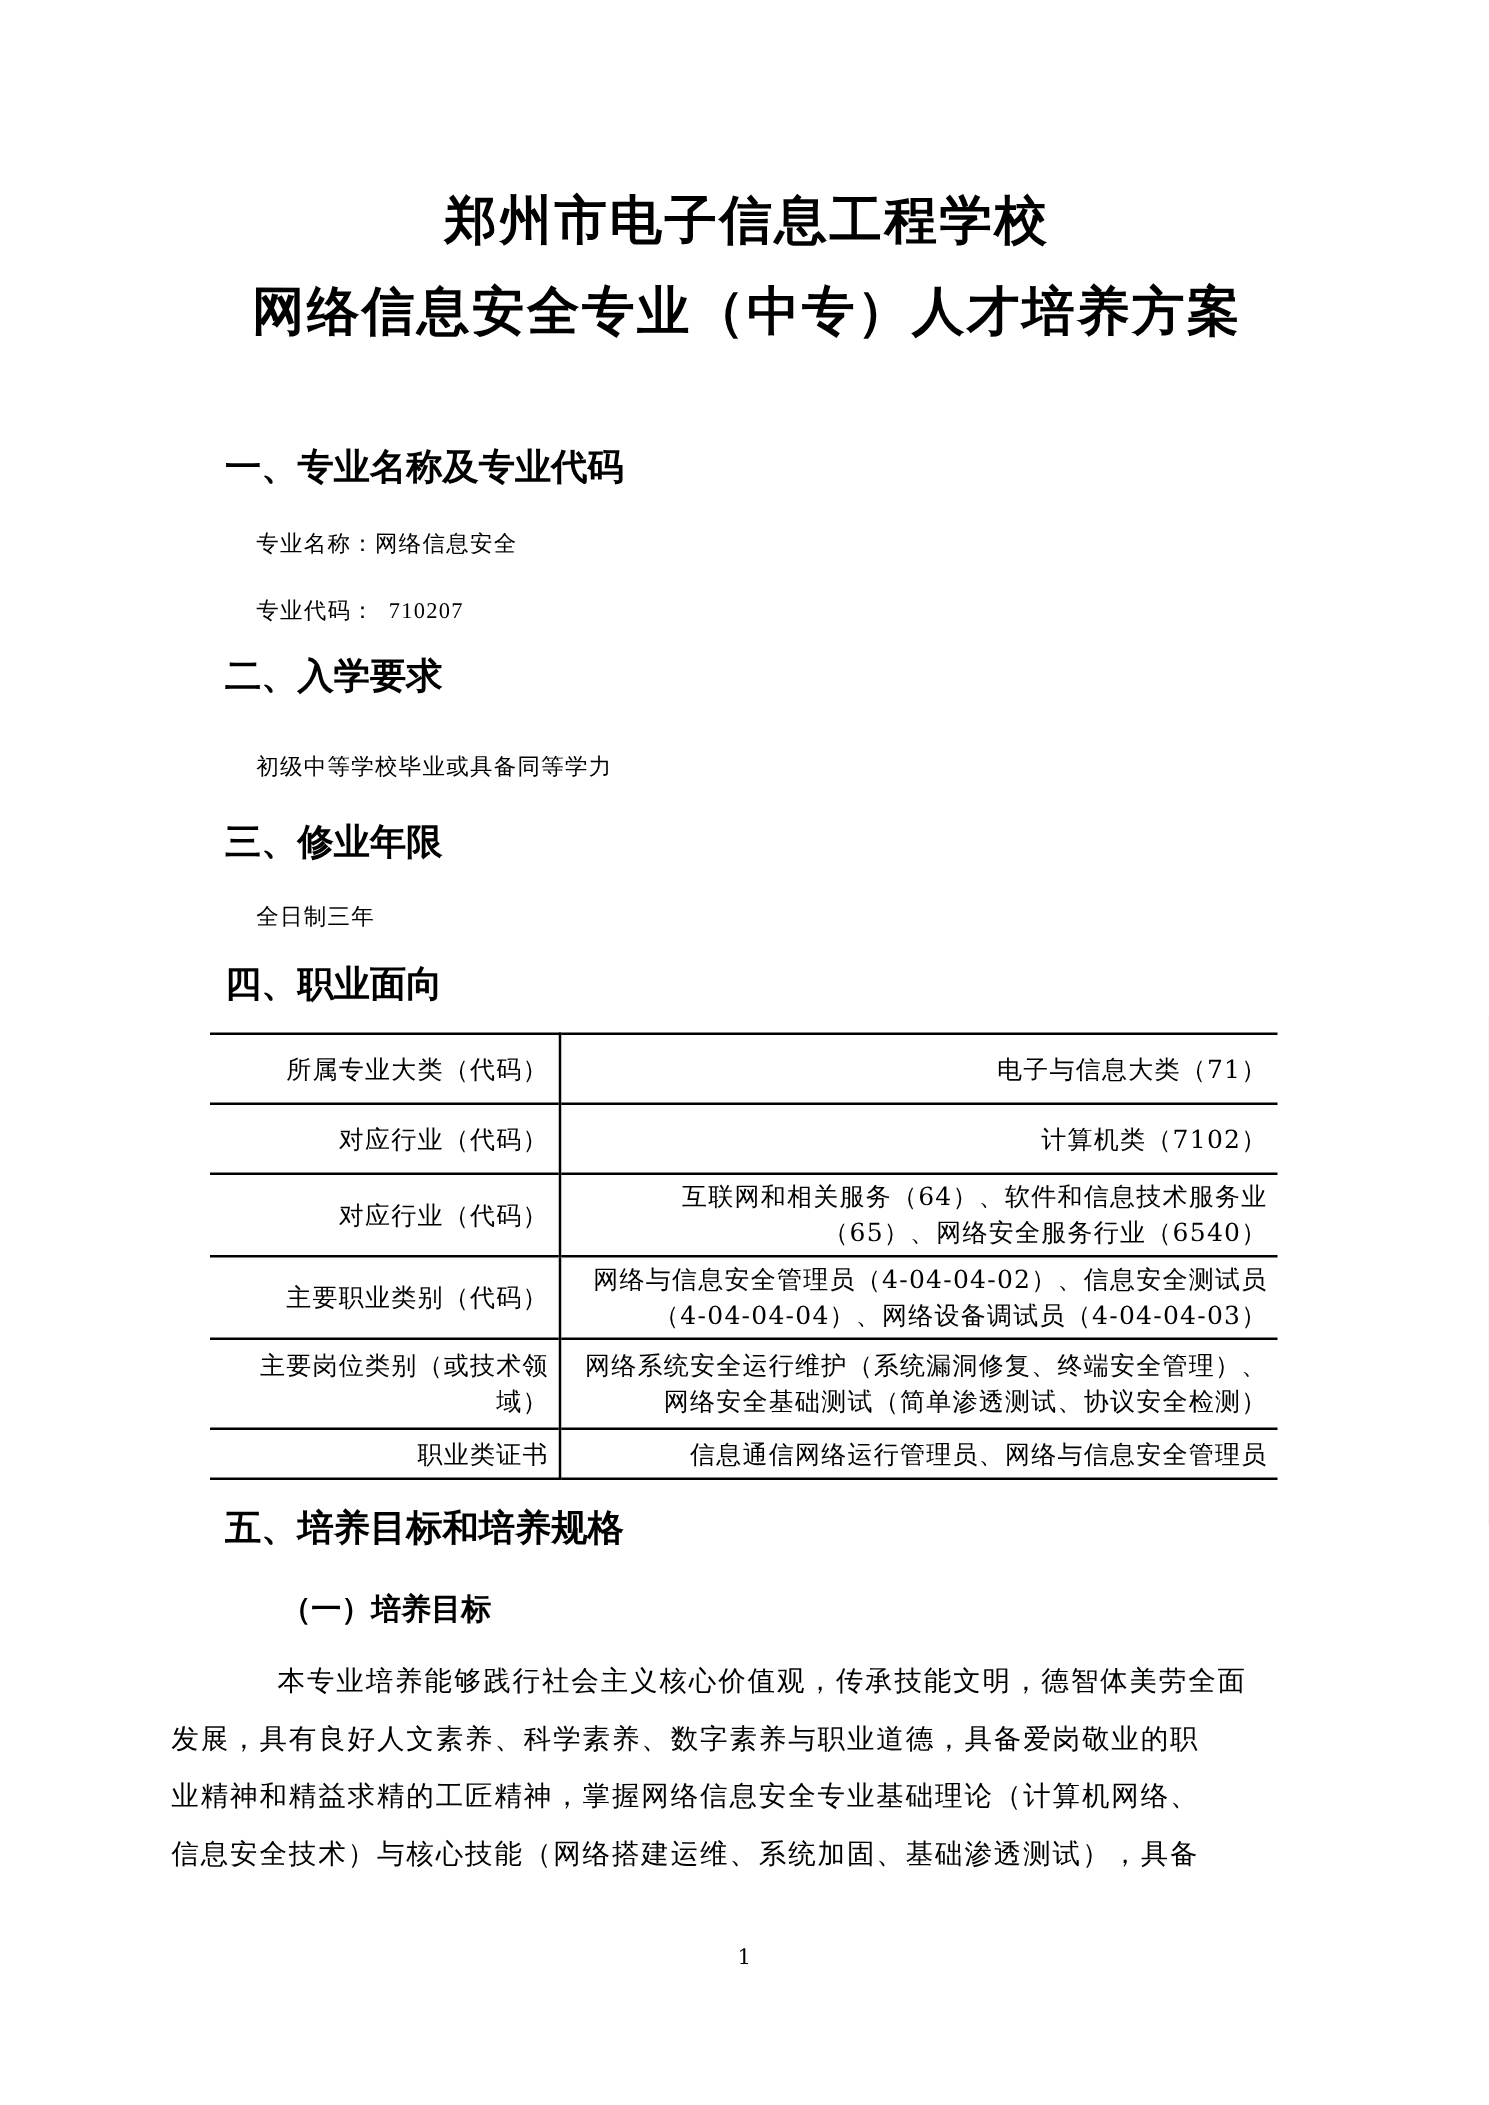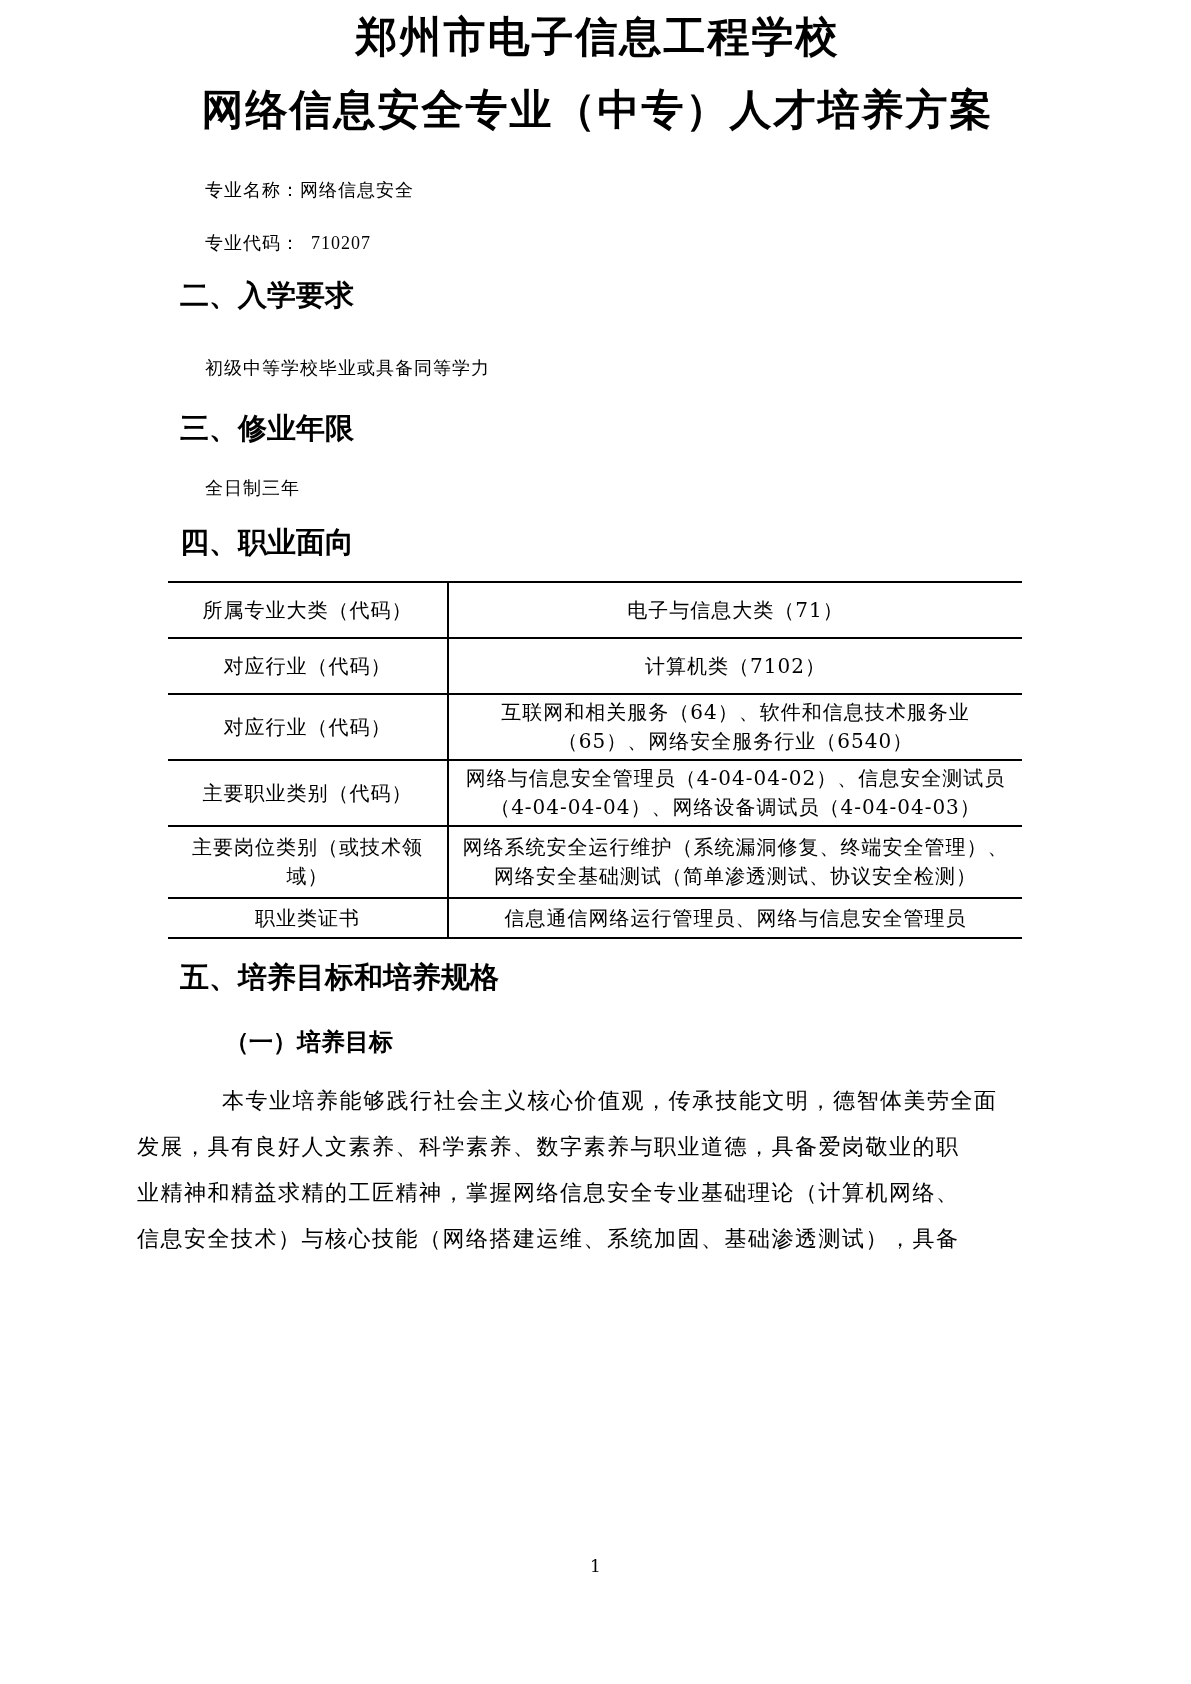--- a/index.html
+++ b/index.html
@@ -14,20 +14,21 @@
     overflow: hidden;
     font-family: "DejaVu Serif", "Liberation Serif", serif;
   }
   .content {
     position: absolute;
     left: 137px;
     top: 0;
     width: 921px;
   }
   .doc-title {
+    padding-top: 139px;
     text-align: center;
     font-family: "DejaVu Serif", "Liberation Serif", serif;
     font-weight: bold;
     font-size: 42px;
     line-height: 73px;
     letter-spacing: 2px;
   }
   .sec-heading {
     font-family: "DejaVu Sans", "Liberation Sans", sans-serif;
     font-weight: bold;
@@ -53,21 +54,21 @@
   .gap23 { margin-top: 23px; }
   .gap40 { margin-top: 40px; }
   .gap27 { margin-top: 27px; }
   .career-table {
     margin-top: 21px;
     margin-left: 31px;
     width: 854px;
     border-collapse: collapse;
     table-layout: fixed;
     font-size: 20px;
-    text-align: center;
+    text-align: right;
     letter-spacing: 1px;
   }
   .career-table td {
     border-top: 2px solid #000000;
     vertical-align: middle;
     line-height: 29px;
     padding: 2px 8px;
   }
   .career-table tr:last-child td { border-bottom: 2px solid #000000; }
   .career-table td.label-cell { width: 280px; border-right: 2px solid #000000; }
@@ -104,20 +105,21 @@
 <body>
 
 <div class="page">
   <div class="content">
 
     <div class="doc-title">
       <div>郑州市电子信息工程学校</div>
       <div>网络信息安全专业（中专）人才培养方案</div>
     </div>
 
+    <div class="sec-heading h1">一、专业名称及专业代码</div>
     <div class="body-line gap29">专业名称：网络信息安全</div>
     <div class="body-line gap23">专业代码：  710207</div>
 
     <div class="sec-heading h2">二、入学要求</div>
     <div class="body-line gap40">初级中等学校毕业或具备同等学力</div>
 
     <div class="sec-heading h3">三、修业年限</div>
     <div class="body-line gap27">全日制三年</div>
 
     <div class="sec-heading h4">四、职业面向</div>

